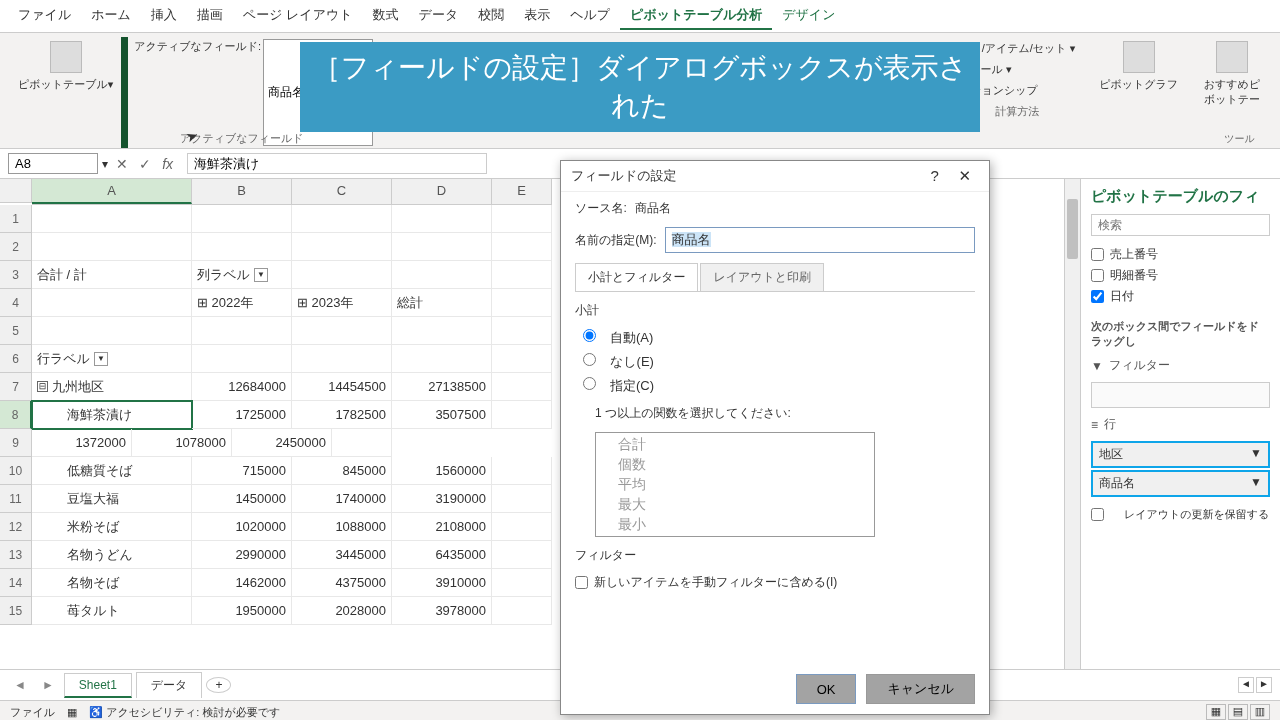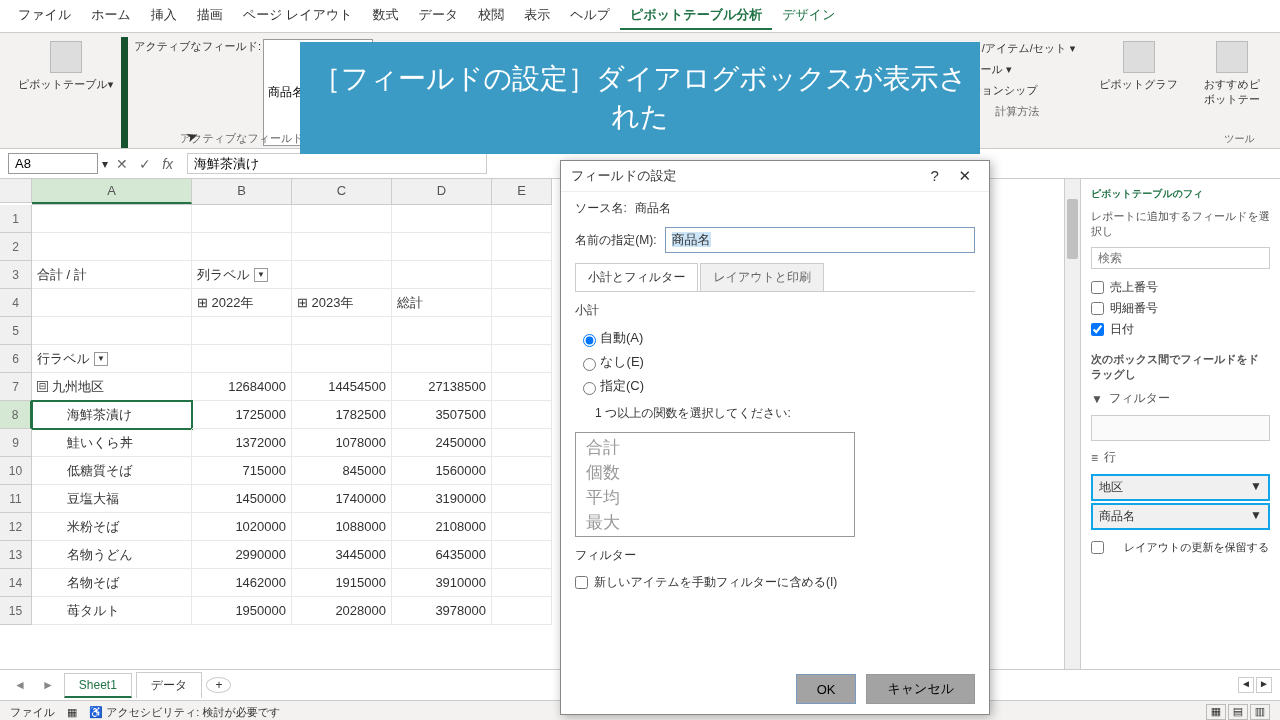--- a/index.html
+++ b/index.html
@@ -9,21 +9,21 @@
 .menubar .active { color: #217346; border-bottom: 2px solid #217346; font-weight: bold; }
 .menubar .design { color: #217346; }
 .ribbon { display: flex; padding: 4px 10px 0; background: #f3f2f1; border-bottom: 1px solid #ccc; height: 116px; position: relative; }
 .rgroup { display: flex; flex-direction: column; align-items: center; padding: 0 8px; border-right: 7px solid #14532d; }
 .rgroup .label { font-size: 10px; color: #666; margin-top: auto; padding: 2px 0; margin-left: 15px; }
 .ricon { width: 32px; height: 32px; background: #ddd; border: 1px solid #bbb; margin: 4px; }
 .active-field { display: flex; flex-direction: row; padding: 2px 6px; gap: 2px; }
 .af-label { font-size: 11px; }
 .af-input { border: 1px solid #999; padding: 2px 4px; width: 110px; font-size: 12px; }
 .af-setting { font-size: 11px; display: flex; align-items: center; gap: 4px; cursor: pointer; }
-.overlay-banner { position: absolute; left: 300px; top: 42px; width: 680px; height: 112px; background: #3b9bc4; color: #fff; display: flex; align-items: center; justify-content: center; font-size: 28px; text-align: center; z-index: 5; }
+.overlay-banner { position: absolute; left: 300px; top: 42px; width: 680px; height: 90px; background: #3b9bc4; color: #fff; display: flex; align-items: center; justify-content: center; font-size: 28px; text-align: center; z-index: 5; }
 .ribbon-right { display: flex; margin-left: auto; gap: 8px; }
 .rright-item { font-size: 11px; padding: 2px 6px; }
 .formula-bar { display: flex; align-items: center; padding: 4px 8px; border-bottom: 1px solid #ccc; gap: 4px; }
 .namebox { border: 1px solid #999; padding: 2px 6px; width: 90px; font-size: 13px; }
 .fx-icons span { padding: 0 4px; color: #666; font-size: 14px; }
 .fx-input { border: 1px solid #ccc; padding: 2px 6px; flex: 1; font-size: 13px; margin-left: 6px; }
 .main { display: flex; height: 490px; }
 .sheet-area { flex: 1; display: flex; overflow: hidden; position: relative; }
 .col-hdrs { display: flex; background: #f0f0f0; border-bottom: 1px solid #ccc; }
 .col-hdr { border-right: 1px solid #ccc; text-align: center; padding: 4px 0; font-size: 13px; color: #555; }
@@ -43,28 +43,28 @@
 .dlg-title { display: flex; justify-content: space-between; padding: 6px 10px; font-size: 13px; border-bottom: 1px solid #eee; }
 .dlg-title .icons span { padding: 0 8px; cursor: pointer; font-size: 15px; }
 .dlg-body { padding: 8px 14px; flex: 1; display: flex; flex-direction: column; gap: 10px; font-size: 12px; }
 .dlg-row { display: flex; align-items: center; gap: 8px; }
 .dlg-input { border: 1px solid #7a9ac0; padding: 3px 6px; flex: 1; background: #fff; font-size: 13px; }
 .dlg-input .selected { background: #cce4f7; }
 .tabs { display: flex; gap: 0; border-bottom: 1px solid #ccc; }
 .tab { padding: 5px 12px; border: 1px solid #ccc; border-bottom: none; background: #fff; cursor: pointer; font-size: 12px; margin-right: 2px; }
 .tab.inactive { background: #f0f0f0; color: #666; }
 .radio-group { display: flex; flex-direction: column; gap: 6px; padding-left: 8px; }
-.radio-group label { display: flex; align-items: flex-end; gap: 4px; font-size: 13px; }
-.func-list { border: 1px solid #999; width: 280px; height: 105px; overflow-y: scroll; color: #999; padding: 2px 10px; font-size: 17px; }
+.radio-group label { display: flex; align-items: flex-start; gap: 14px; font-size: 13px; }
+.func-list { border: 1px solid #999; width: 280px; height: 105px; overflow-y: scroll; color: #999; padding: 2px 22px; margin-left: 20px; font-size: 14px; }
 .func-list div { padding: 1px 0; }
 .dlg-buttons { display: flex; justify-content: flex-end; gap: 10px; padding: 10px 14px; }
 .dlg-buttons button { padding: 5px 20px; border: 1px solid #999; background: #a3a3a3; cursor: pointer; font-size: 13px; }
 .dlg-buttons button.ok { border: 1px solid #7a9ac0; }
 .field-pane { width: 200px; border-left: 1px solid #ccc; padding: 8px 10px; display: flex; flex-direction: column; gap: 8px; font-size: 12px; overflow: hidden; }
-.fp-title { color: #217346; font-size: 10px; font-weight: bold; }
+.fp-title { color: #217346; font-size: 15px; font-weight: bold; }
 .fp-sub { font-size: 11px; color: #555; }
 .fp-search { border: 1px solid #ccc; padding: 3px 6px; color: #999; font-size: 12px; }
 .fp-fields label { display: flex; align-items: center; gap: 6px; padding: 2px 0; font-size: 12px; }
 .fp-section { font-size: 11px; color: #555; margin-top: 4px; font-weight: bold; }
 .fp-area-label { display: flex; align-items: center; gap: 6px; font-size: 12px; color: #555; }
 .fp-box { border: 1px solid #ccc; min-height: 26px; background: #fafafa; }
 .fp-drop { border: 2px solid #0ea5e9; padding: 3px 6px; display: flex; justify-content: space-between; background: #f0f0f0; font-size: 12px; margin-bottom: 2px; }
 .sheet-tabs { display: flex; align-items: center; padding: 2px 8px; border-top: 1px solid #ccc; gap: 4px; font-size: 12px; }
 .sheet-tabs .nav { padding: 0 6px; color: #888; }
 .sheet-tabs .tab-s { padding: 4px 14px; border: 1px solid #ccc; border-bottom: none; cursor: pointer; }
@@ -303,24 +303,20 @@
             </div>
             <div class="cell wD num">
               <span>3507500</span>
             </div>
             <div class="cell wE">
               <span></span>
             </div>
           </div>
           <div class="row">
             <div class="row-hdr">9</div>
-            <div class="cell wA">
-              <span style="display:inline-block;width:30px"></span>
-              <span>鮭いくら丼</span>
-            </div>
             <div class="cell wB num">
               <span>1372000</span>
             </div>
             <div class="cell wC num">
               <span>1078000</span>
             </div>
             <div class="cell wD num">
               <span>2450000</span>
             </div>
             <div class="cell wE">
@@ -406,21 +402,21 @@
           <div class="row">
             <div class="row-hdr">14</div>
             <div class="cell wA">
               <span style="display:inline-block;width:30px"></span>
               <span>名物そば</span>
             </div>
             <div class="cell wB num">
               <span>1462000</span>
             </div>
             <div class="cell wC num">
-              <span>1915000</span>
+              <span>4375000</span>
             </div>
             <div class="cell wD num">
               <span>3910000</span>
             </div>
             <div class="cell wE">
               <span></span>
             </div>
           </div>
           <div class="row">
             <div class="row-hdr">15</div>
@@ -443,21 +439,20 @@
           </div>
         </div>
     </div>
     <div class="vscroll">
         <div class="thumb"></div>
       </div>
   </div>
 
   <div class="field-pane">
     <div class="fp-title">ピボットテーブルのフィ</div>
-    <div class="fp-sub">レポートに追加するフィールドを選択し</div>
     <input class="fp-search" placeholder="検索" style="">
     <div class="fp-fields" id="fp-fields">
         <label><input type="checkbox" style=""> 売上番号</label>
         <label><input type="checkbox" style=""> 明細番号</label>
         <label><input type="checkbox" checked="" style=""> 日付</label>
       </div>
     <div class="fp-section">次のボックス間でフィールドをドラッグし</div>
     <div class="fp-area-label">
         <span>▼</span>
         <span>フィルター</span>

